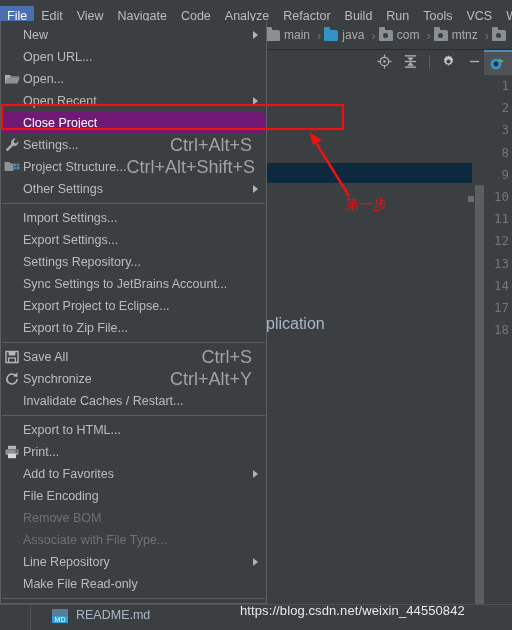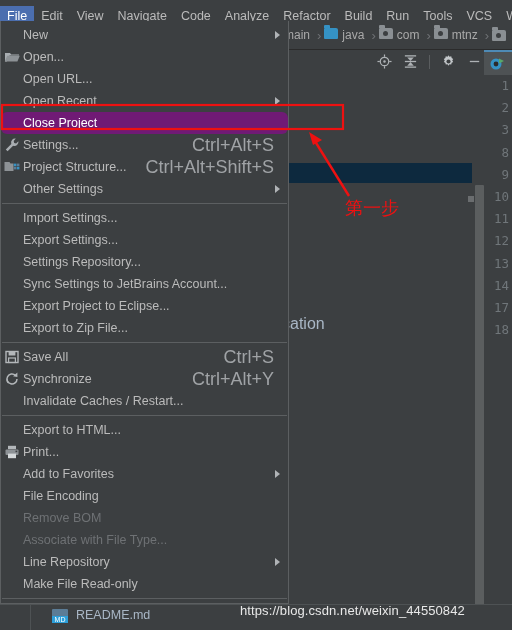--- a/index.html
+++ b/index.html
@@ -25,21 +25,21 @@
   
   .editor-bg {
     position: absolute; left: 0; top: 21px; width: 512px; height: 609px;
     background: #3c3f41;
   }
   .breadcrumb {
     position: absolute; left: 266px; top: 22px; width: 246px; height: 26px;
     display: flex; align-items: center; font-size: 12px; color: #a9a9a9;
     white-space: nowrap; overflow: hidden;
   }
-  .crumb { display: flex; align-items: flex-start; gap: 4px; padding-right: 2px; }
+  .crumb { display: flex; align-items: center; gap: 4px; padding-right: 2px; }
   .crumb .lbl { padding-right: 2px; }
   .crumb-sep { color: #6e7174; font-size: 13px; padding: 0 3px; }
   .folder-ico {
     width: 14px; height: 11px; background: #8a8f93; border-radius: 1px 2px 1px 1px;
     position: relative; display: inline-block; flex: none;
   }
   .folder-ico::before {
     content: ""; position: absolute; left: 0; top: -3px; width: 6px; height: 3px;
     background: #8a8f93; border-radius: 1px 1px 0 0;
   }
@@ -94,21 +94,21 @@
     position: absolute; left: 472px; top: 75px; width: 13px; height: 540px;
     background: #3c3f41;
   }
   .fold-mark {
     position: absolute; left: 468px; top: 196px; width: 6px; height: 6px;
     background: #6a6d6f;
   }
 
   
   .menu {
-    position: absolute; left: 0px; top: 21px; width: 289px; height: 583px;
+    position: absolute; left: 0px; top: 21px; width: 267px; height: 583px;
     background: #3c3f41; border: 1px solid #5c5f61; border-top: none;
     padding: 3px 0 3px 0;
   }
   .menu-item {
     position: relative; height: 22px; display: flex; align-items: center;
     font-size: 12.5px; color: #bbbbbb; padding-left: 22px; white-space: nowrap;
     cursor: default;
   }
   .menu-item.disabled { color: #6e7174; }
   .menu-item.selected { background: #701a75; color: #ffffff; border-radius: 6px; }
@@ -121,21 +121,21 @@
   }
   .menu-item .mico {
     position: absolute; left: 3px; top: 50%; transform: translateY(-50%);
     width: 16px; height: 16px;
   }
   .menu-sep { height: 1px; background: #5c5f61; margin: 3px 1px; }
 
   
   .annot { position: absolute; left: 0; top: 0; width: 512px; height: 630px; pointer-events: none; }
   .cn-label {
-    position: absolute; left: 345px; top: 196px; font-size: 18px; color: #ee1111;
+    position: absolute; left: 345px; top: 196px; font-size: 14px; color: #ee1111;
     font-family: "DejaVu Sans", sans-serif;
     text-align: right;
   }
 
   
   .watermark {
     position: absolute; left: 240px; top: 603px; font-size: 13px; color: #e8e8e8;
     font-family: "Liberation Sans", sans-serif; letter-spacing: 0.1px;
   }
   .bottom-strip {
@@ -269,28 +269,28 @@
       <div class="mi">VCS</div>
       <div class="mi">Win</div>
     </div>
 
   <div class="menu" id="fileMenu">
       <div class="menu-item">
         <span class="label">New</span>
         <span class="arrow"></span>
       </div>
       <div class="menu-item">
+        <span class="label">Open URL...</span>
+      </div>
+      <div class="menu-item">
         <span class="mico"><svg viewBox="0 0 16 16" width="16" height="16">
             <path fill="#a8adb1" d="M1 4h5l1.2 1.5H15v1H5.6L3 12.5H1z"></path>
             <path fill="#8d9296" d="M3.2 6.8H15.8L13.4 12.6H0.8z"></path>
           </svg></span>
         <span class="label">Open...</span>
-      </div>
-      <div class="menu-item">
-        <span class="label">Open URL...</span>
       </div>
       <div class="menu-item">
         <span class="label">Open Recent</span>
         <span class="arrow"></span>
       </div>
       <div class="menu-item selected">
         <span class="label">Close Project</span>
       </div>
       <div class="menu-item">
         <span class="mico"><svg viewBox="0 0 16 16" width="16" height="16">

